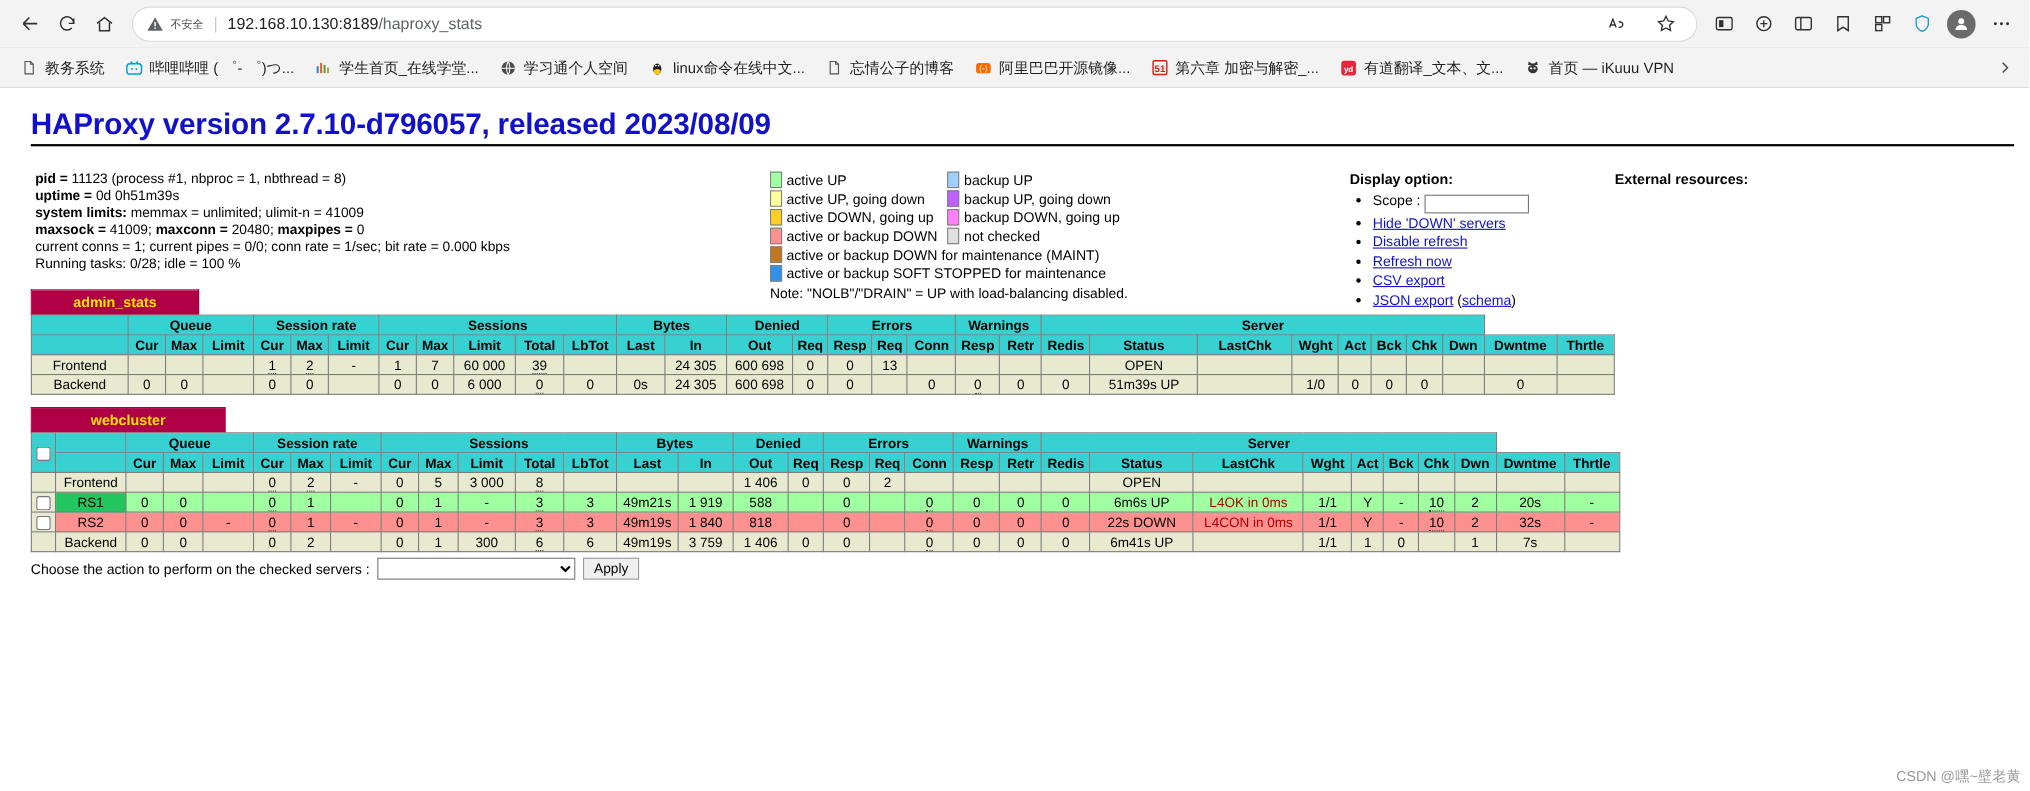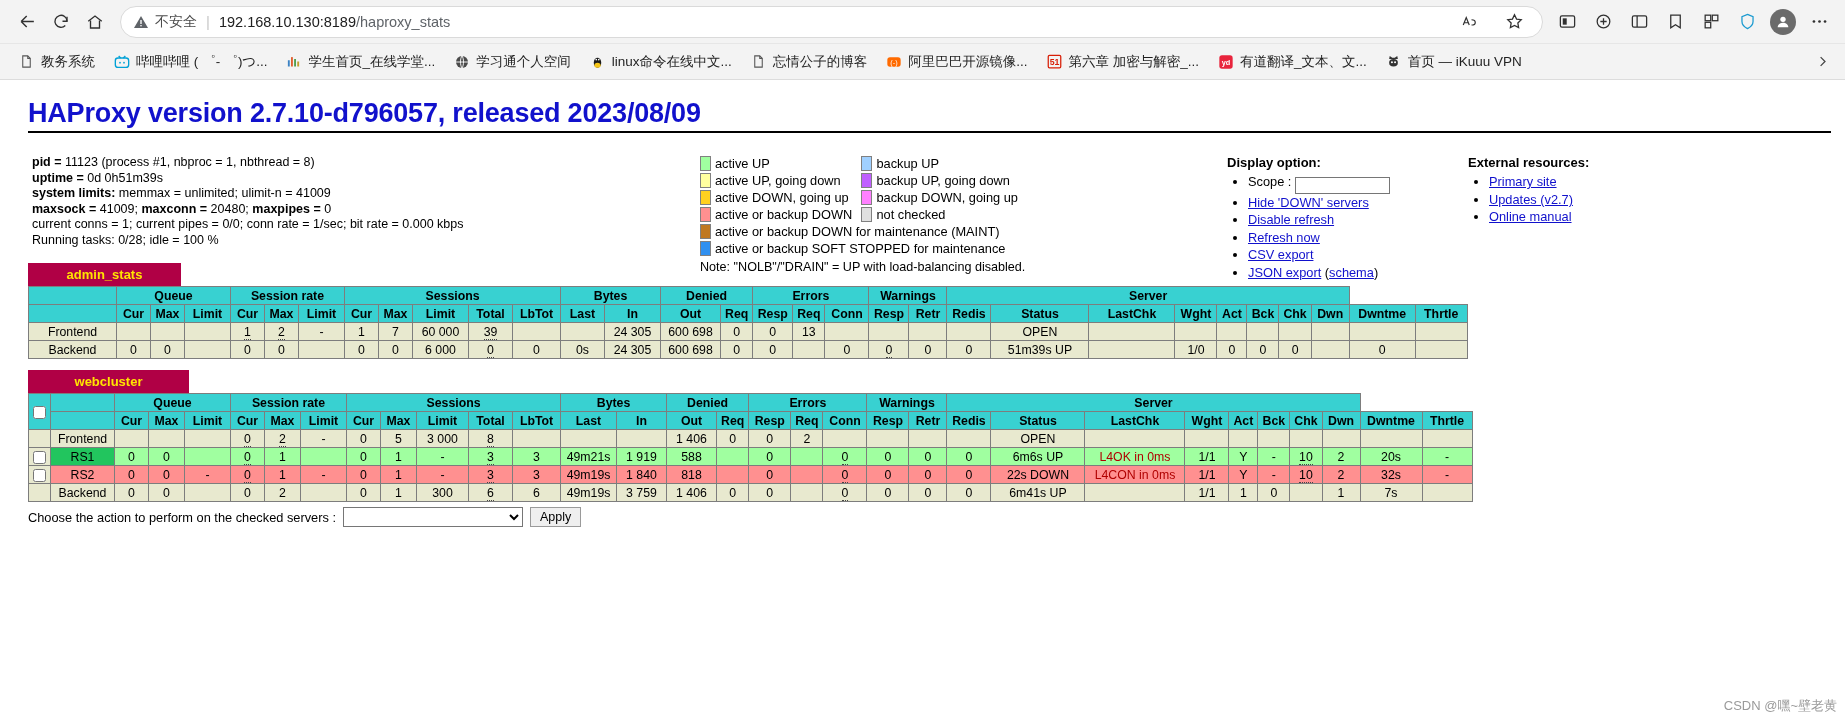--- a/index.html
+++ b/index.html
@@ -20,21 +20,21 @@
     width:34px;height:34px;border-radius:6px;display:flex;align-items:center;
     justify-content:center;color:#303030;flex:none;cursor:default;
   }
   .nav-btn svg{display:block;}
   .omnibox{
     flex:1; height:32px; background:#ffffff; border-radius:16px;
     display:flex; align-items:center; padding:0 12px; margin:0 8px;
     border:1px solid #dadada; min-width:0;
   }
   .warn-tri{width:16px;height:16px;margin-right:6px;flex:none;}
-  .not-secure{color:#4b4b4b;font-size:14px;white-space:nowrap;}
+  .not-secure{color:#4b4b4b;font-size:10px;white-space:nowrap;}
   .omni-sep{color:#c8c8c8;margin:0 9px;font-size:15px;}
   .url{font-size:14.5px;color:#202020;white-space:nowrap;overflow:hidden;}
   .url .dim{color:#5f6368;}
   .omni-right{margin-left:auto;display:flex;align-items:center;gap:12px;}
   .chrome-icons{display:flex;align-items:center;gap:4px;}
   .cicon{width:32px;height:32px;border-radius:6px;display:flex;align-items:center;justify-content:center;color:#303030;}
   .avatar-circle{
     width:26px;height:26px;border-radius:50%;background:#6b6b6b;
     display:flex;align-items:center;justify-content:center;
   }
@@ -422,25 +422,20 @@
         <li><a href="#" class="link">CSV export</a></li>
         <li>
           <a href="#">JSON export</a>
           <span>(</span><a href="#">schema</a><span>)</span>
         </li>
       </ul>
     </div>
 
     <div class="ext">
       <h3>External resources:</h3>
-      <ul>
-        <li><a href="#">Primary site</a></li>
-        <li><a href="#">Updates (v2.7)</a></li>
-        <li><a href="#">Online manual</a></li>
-      </ul>
     </div>
   </div>
 
   <div class="tbl-wrap">
     <table style="border-collapse:collapse;">
         <tbody>
           <tr>
       <td style="width:152px;" class="px-title">admin_stats</td>
     </tr>
         </tbody>
@@ -562,21 +557,21 @@
       </tbody>
     </table>
   </div>
 
   <div class="spacer"></div>
 
   <div class="tbl-wrap">
     <table style="border-collapse:collapse;">
         <tbody>
           <tr>
-      <td style="width:160px;margin-top:12px;" class="px-title">webcluster</td>
+      <td style="width:176px;margin-top:12px;" class="px-title">webcluster</td>
     </tr>
         </tbody>
       </table>
     <table class="stats">
       <thead>
         <tr>
           <th rowspan="2" class="chkcell">
             <input type="checkbox" class="rowchk" style="">
           </th>
           <th style="width:64px"></th>

